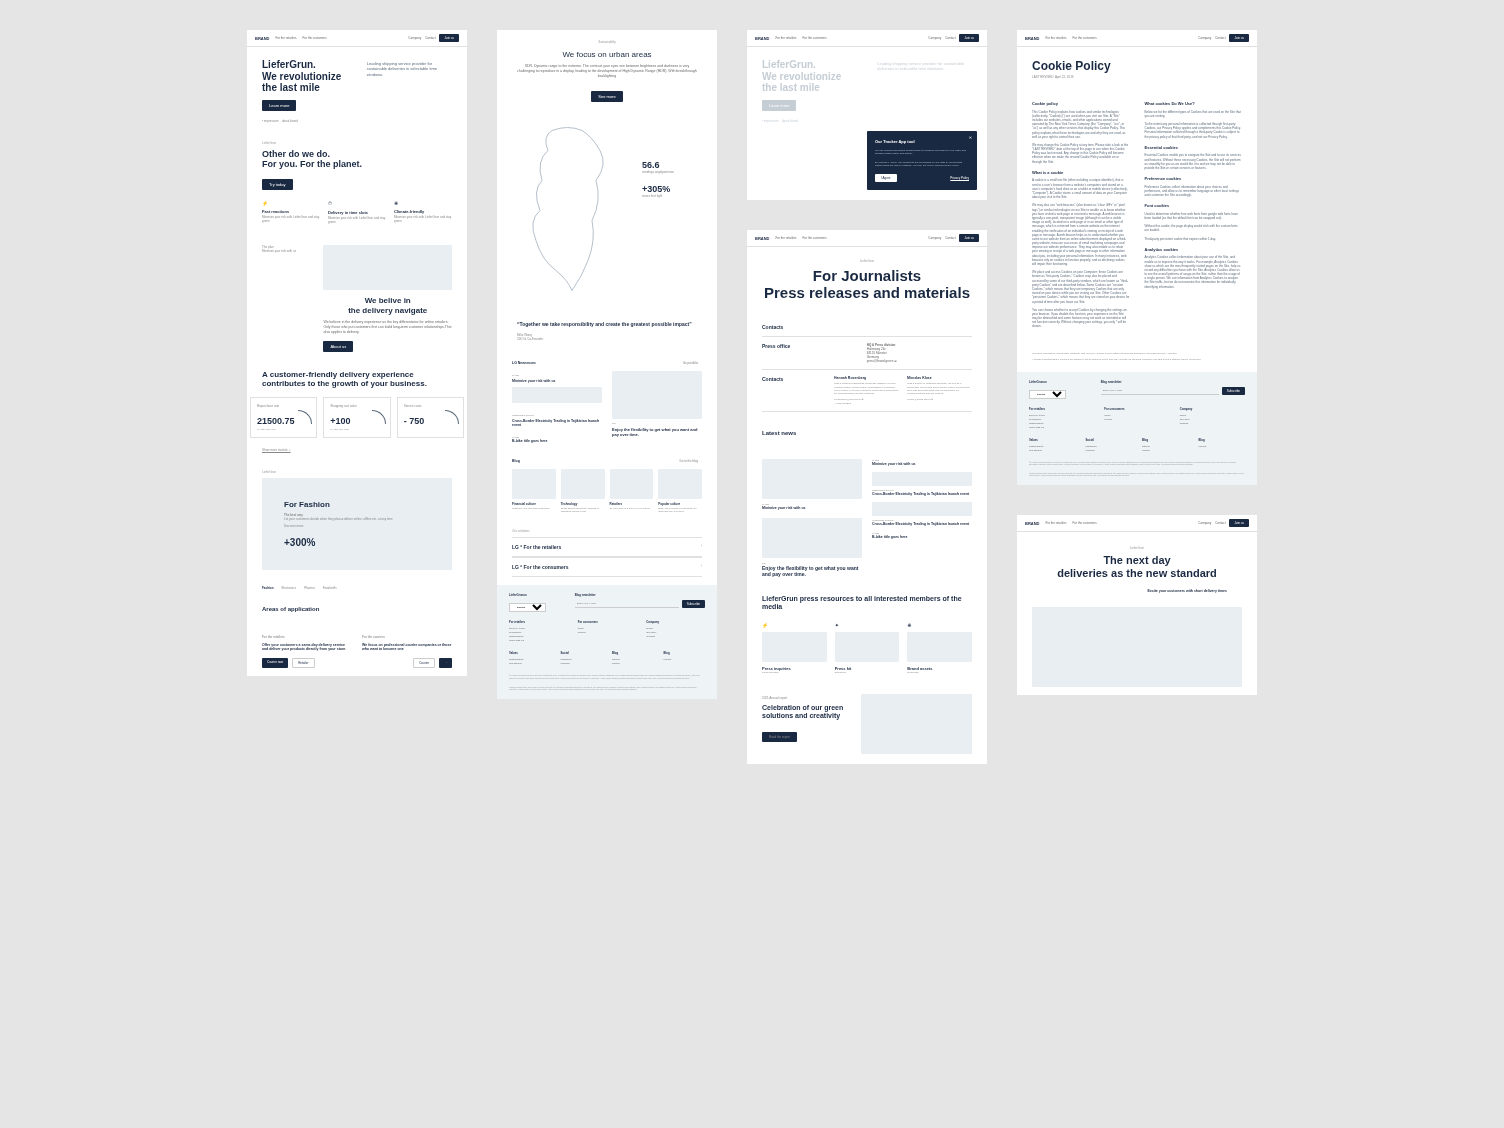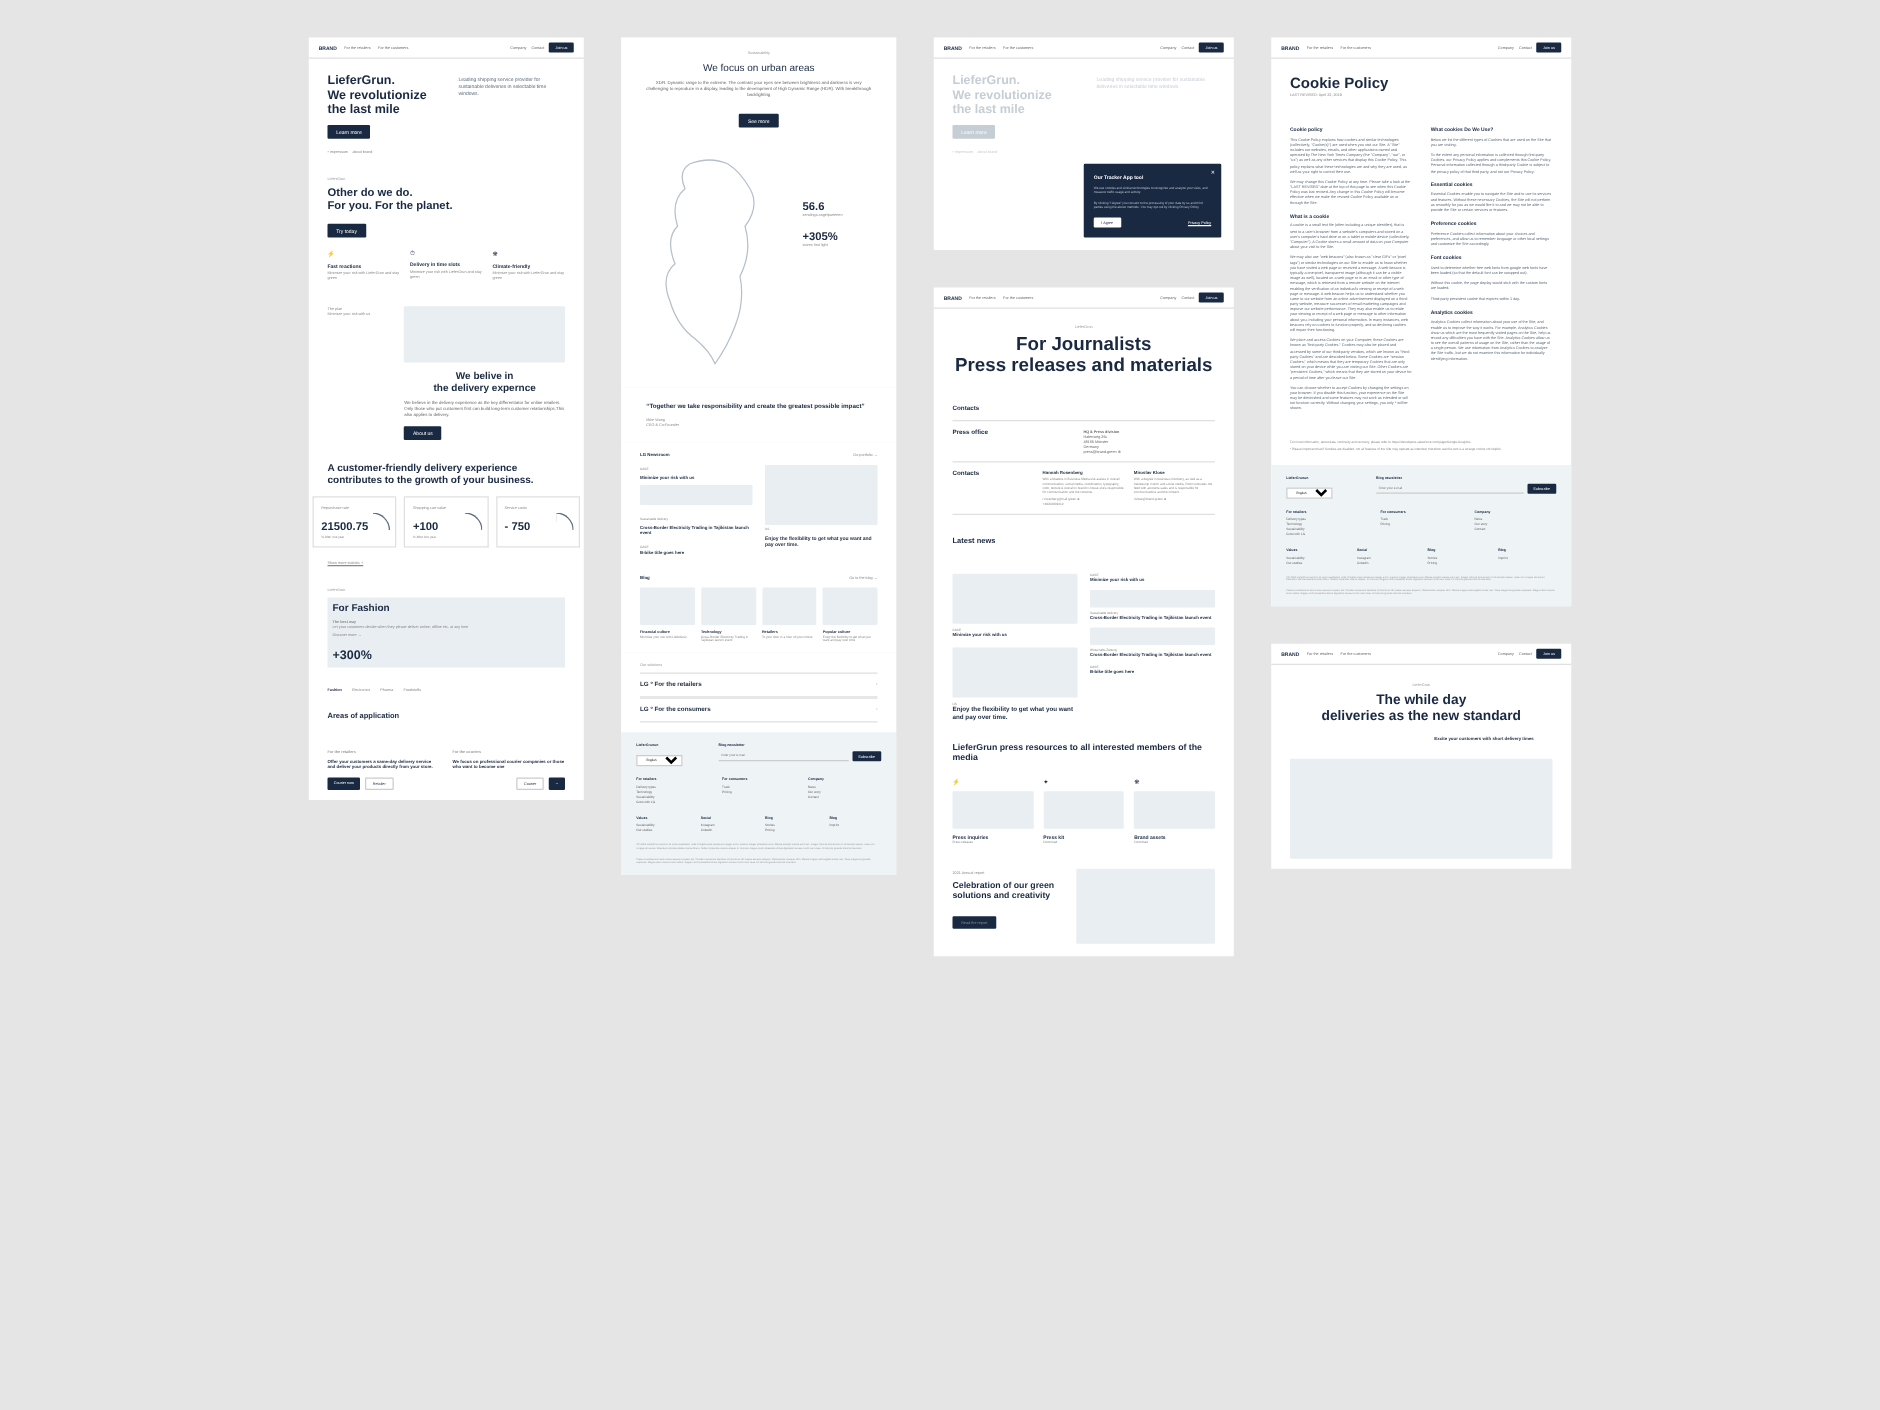--- a/index.html
+++ b/index.html
@@ -48,21 +48,21 @@
 .stats-head{padding:8px 15px}
 .stats-head h2{font-size:8px;font-weight:700;line-height:1.2}
 .stats{display:flex;gap:6px;padding:0 3px 10px}
 .stat{flex:1;border:0.5px solid #e0e0e0;padding:6px;position:relative}
 .stat-label{font-size:3px;color:#888;margin-bottom:8px}
 .stat-val{font-size:9px;font-weight:700}
 .stat-sub{font-size:2.5px;color:#888;margin-top:2px}
 .stat-curve{position:absolute;right:4px;top:12px;width:14px;height:14px;border-top:0.5px solid #5a6a7a;border-right:0.5px solid #5a6a7a;border-radius:0 14px 0 0}
 
 .fashion{padding:10px 15px}
-.fashion-box{background:#e8eef2;padding:4px}
+.fashion-box{background:#e8eef2;padding:22px}
 .fashion h2{font-size:8px;font-weight:700;margin-bottom:5px}
 .fashion p{font-size:3px;color:#888;line-height:1.3}
 .fashion-val{font-size:10px;font-weight:700;margin-top:8px}
 
 .tabs{display:flex;gap:8px;padding:6px 15px;font-size:3px}
 .tabs span{color:#888}
 .tabs .active{color:#1a2942;font-weight:600}
 
 .app-grid{display:flex;gap:10px;padding:8px 15px}
 .app-col{flex:1}
@@ -215,21 +215,21 @@
             <p>Minimize your risk with LieferGrun and stay green</p>
           </div>
       </div>
     </div>
     <div class="about">
       <div class="about-left" style="white-space:pre-line">The plan
 Minimize your risk with us</div>
       <div class="about-right">
         <div class="ph about-ph"></div>
         <h2 style="white-space:pre-line;text-align:center">We belive in
-the delivery expernce</h2>
+the delivery navigate</h2>
         <p>We believe in the delivery experience as the key differentiator for online retailers. Only those who put customers first can build long-term customer relationships.This also applies to delivery.</p>
         <span class="hero-btn" style="margin-top:6px">About us</span>
       </div>
     </div>
     <div class="stats-head">
         <h2>A customer-friendly delivery experience contributes to the growth of your business.</h2>
       </div>
     <div class="stats">
       <div class="stat">
           <div class="stat-label">Repurchase rate</div>
@@ -695,19 +695,19 @@
           <span class="nav-link">For the customers</span>
         </div>
         <div class="nav-right">
           <span class="nav-link">Company</span>
           <span class="nav-link">Contact</span>
           <span class="btn-dark">Join us</span>
         </div>
       </div>
     <div class="hero" style="text-align:center;padding:14px 25px 6px">
       <div class="section-label">LieferGrun</div>
-      <h1 style="white-space:pre-line;font-size:11px">The while day
+      <h1 style="white-space:pre-line;font-size:11px">The next day
 deliveries as the new standard</h1>
       <div style="margin-top:10px;text-align:right;font-size:3.5px;font-weight:600;padding-right:5px">Excite your customers with short delivery times</div>
     </div>
     <div class="ph big-ph"></div>
   </div>
 </div>
 
 </body></html>

